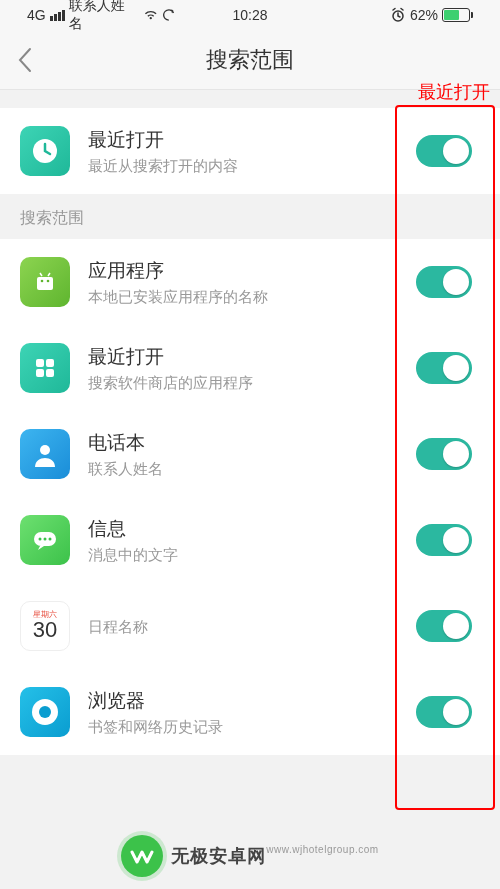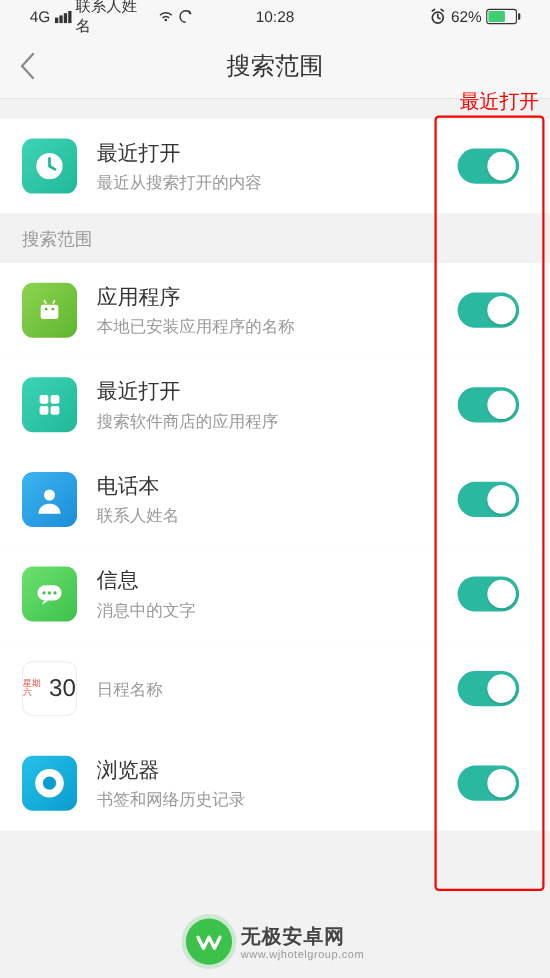--- a/index.html
+++ b/index.html
@@ -95,39 +95,39 @@
       font-size: 16px; color: #999;
       background: #f2f2f2;
     }
 
     
     .bg-clock { background: linear-gradient(135deg, #3dd4b5, #1fb899); }
     .bg-app   { background: linear-gradient(135deg, #8cd450, #5fb52f); }
     .bg-store { background: linear-gradient(135deg, #3dd4b5, #1fb899); }
     .bg-contact { background: linear-gradient(135deg, #3db5f0, #1a8dd8); }
     .bg-msg   { background: linear-gradient(135deg, #6de070, #3cc24a); }
-    .bg-cal   { background: #fff; border: 1px solid #eee; }
+    .bg-cal   { background: #fff; border: 1px solid #eee; flex-direction: column; }
     .bg-browser { background: linear-gradient(135deg, #25c0e8, #0a9dd0); }
 
     .cal-day { font-size: 8px; color: #e74c3c; line-height: 1; }
     .cal-num { font-size: 22px; color: #333; font-weight: 300; line-height: 1; }
 
     .watermark {
       position: absolute;
       bottom: 12px; left: 0; right: 0;
       display: flex; align-items: center; justify-content: center;
       gap: 8px;
       pointer-events: none;
     }
     .wm-logo {
       width: 42px; height: 42px; border-radius: 50%;
       background: #3cc24a; display: flex; align-items: center; justify-content: center;
       box-shadow: 0 0 0 4px rgba(60,194,74,0.2);
     }
-    .wm-text { display: flex; flex-direction: column; }
+    .wm-text { display: flex; flex-direction: row; }
     .wm-main { font-size: 18px; font-weight: 700; color: #444; letter-spacing: 1px; }
     .wm-sub { font-size: 10px; color: #999; letter-spacing: 0.5px; }
   </style>
 </head>
 <body>
 
 <div class="status-bar">
   <div class="status-left">
     <span>4G</span>
     <span class="signal-icon">

